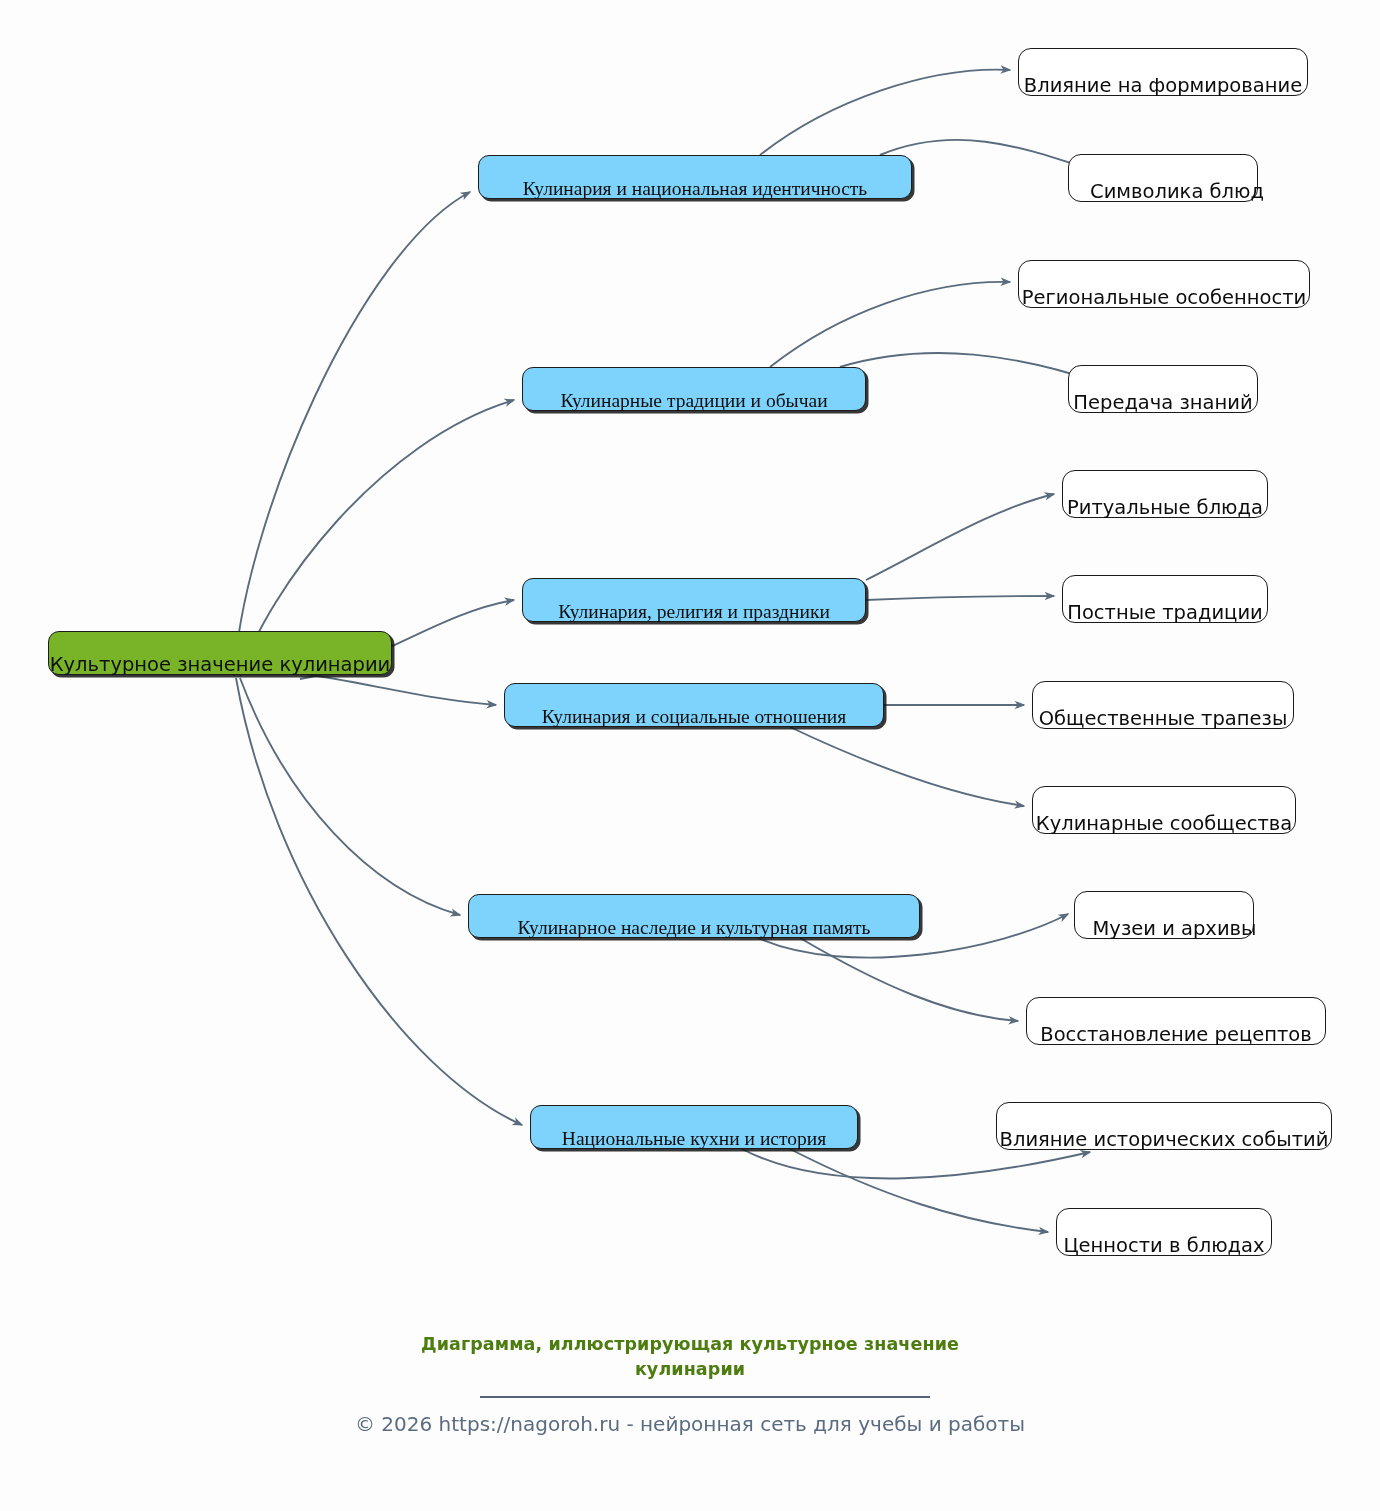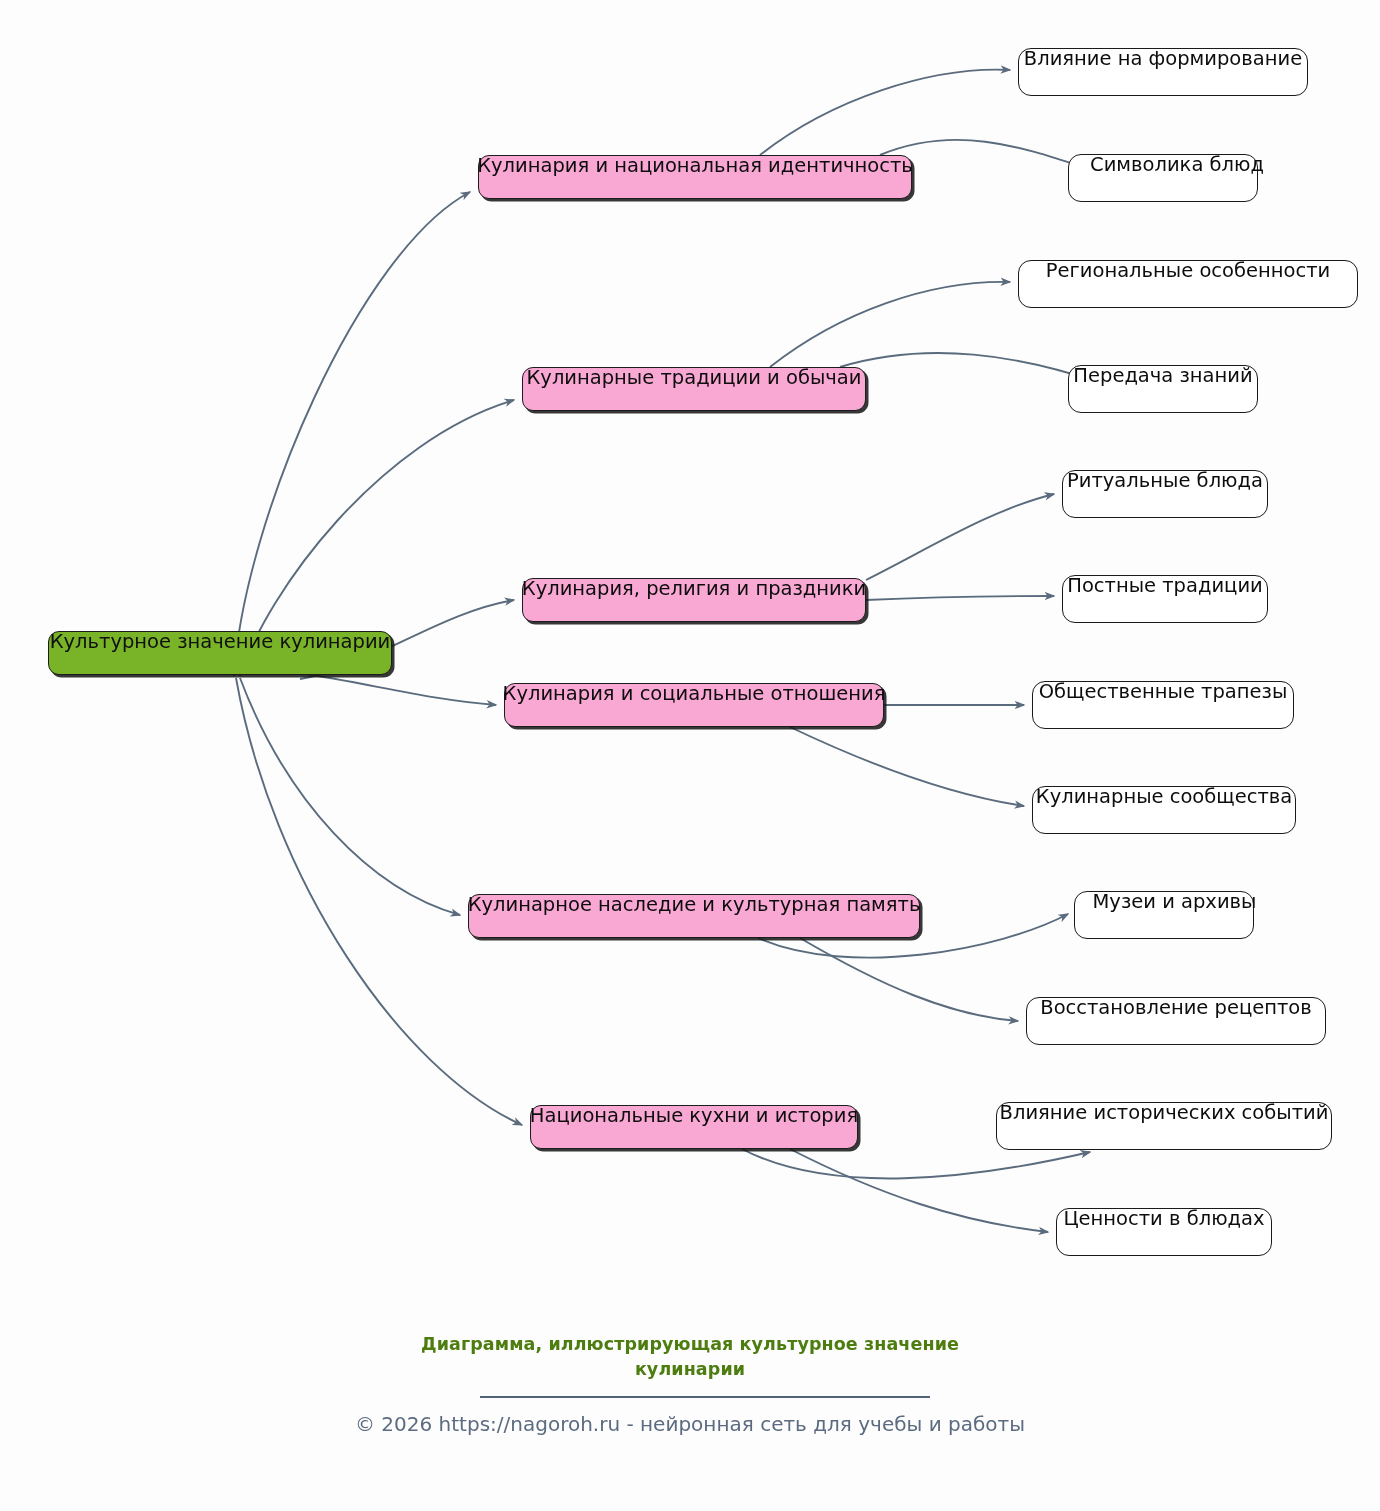--- a/index.html
+++ b/index.html
@@ -20,39 +20,40 @@
     left: 0;
     top: 0;
     width: 1380px;
     height: 1511px;
     pointer-events: none;
   }
   .node {
     position: absolute;
     box-sizing: border-box;
     display: flex;
-    align-items: flex-start;
+    align-items: flex-end;
     justify-content: center;
     white-space: nowrap;
     border-radius: 11px;
     z-index: 3;
   }
   .node-root {
     background: #79b328;
     border: 1.6px solid #1c1c1c;
     color: #101010;
     font-size: 19.5px;
     box-shadow: 2.5px 2.5px 0 rgba(20,20,20,0.85);
   }
   .node-branch {
-    background: #f9a8d4;
+    background: #7dd3fc;
     border: 1.6px solid #1c1c1c;
     color: #0d0d0d;
     font-size: 19.5px;
     box-shadow: 2.5px 2.5px 0 rgba(20,20,20,0.85);
+    font-family: Liberation Serif, serif;
   }
   .node-leaf {
     background: #ffffff;
     border: 1.7px solid #1a1a1a;
     color: #0d0d0d;
     font-size: 19.5px;
     border-radius: 13px;
   }
   .node-label {
     line-height: 1;
@@ -140,21 +141,21 @@
   <div class="node node-leaf" style="left:1018px; top:48px; width:290px; height:48px;">
     <span class="node-label">Влияние на формирование</span>
   </div>
   <div class="node node-leaf" style="left:1068px; top:154px; width:190px; height:48px;padding-left:28px;">
     <span class="node-label">Символика блюд</span>
   </div>
 
   <div class="node node-branch" style="left:522px; top:367px; width:344px; height:44px;">
     <span class="node-label">Кулинарные традиции и обычаи</span>
   </div>
-  <div class="node node-leaf" style="left:1018px; top:260px; width:340px; height:48px;">
+  <div class="node node-leaf" style="left:1018px; top:260px; width:292px; height:48px;">
     <span class="node-label">Региональные особенности</span>
   </div>
   <div class="node node-leaf" style="left:1068px; top:365px; width:190px; height:48px;">
     <span class="node-label">Передача знаний</span>
   </div>
 
   <div class="node node-branch" style="left:522px; top:578px; width:344px; height:44px;">
     <span class="node-label">Кулинария, религия и праздники</span>
   </div>
   <div class="node node-leaf" style="left:1062px; top:470px; width:206px; height:48px;">

